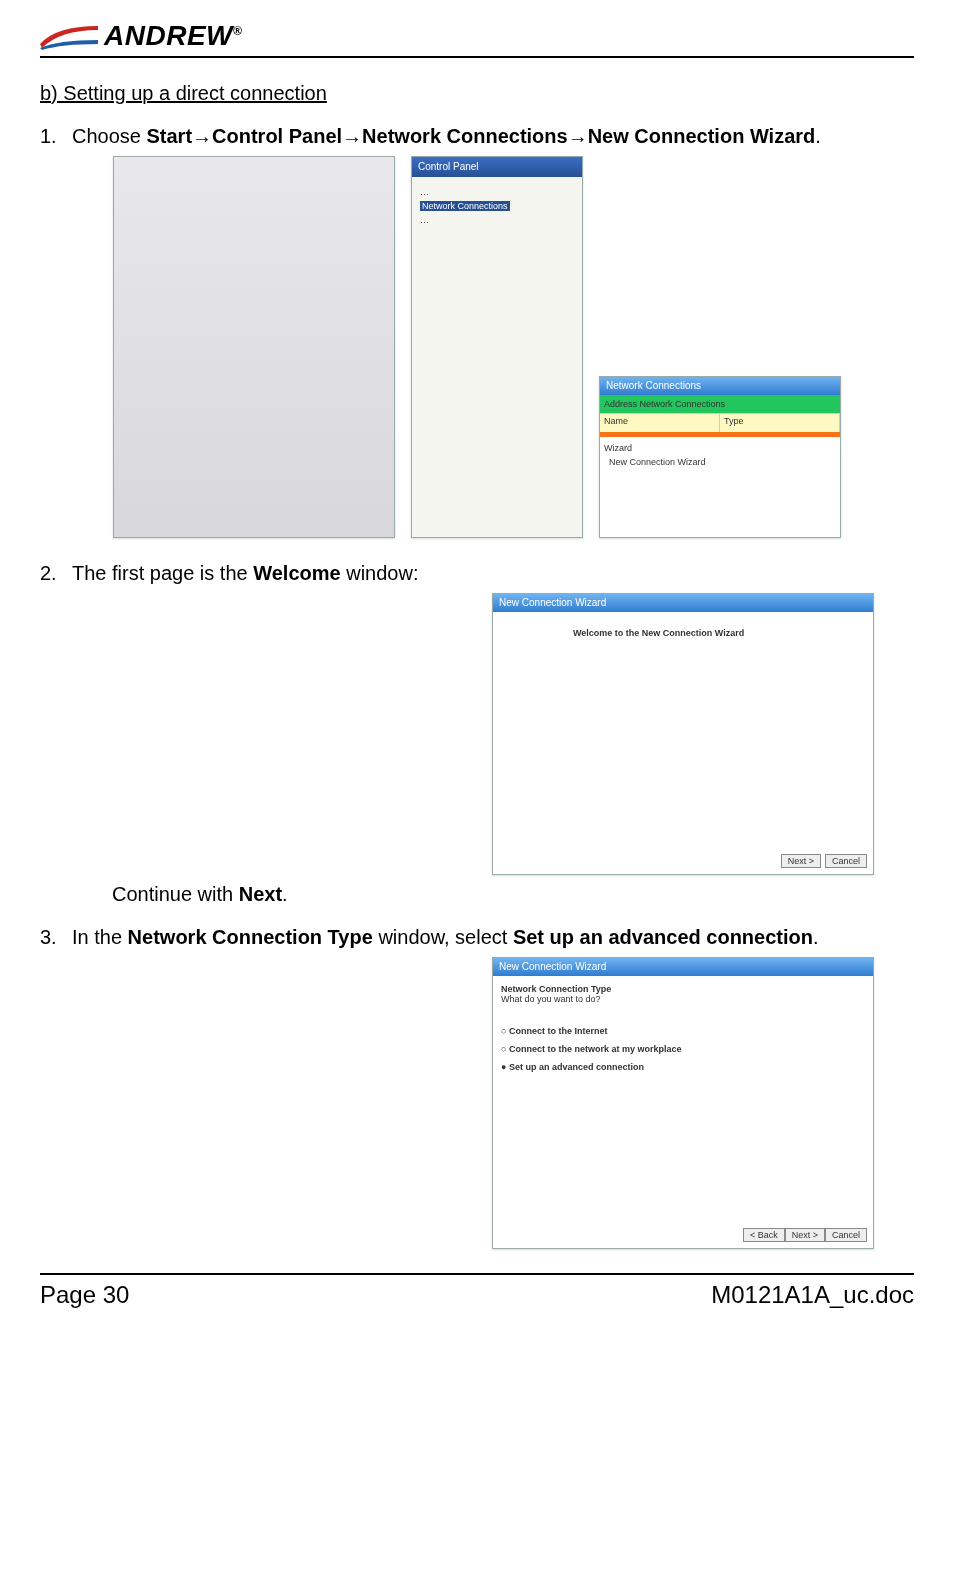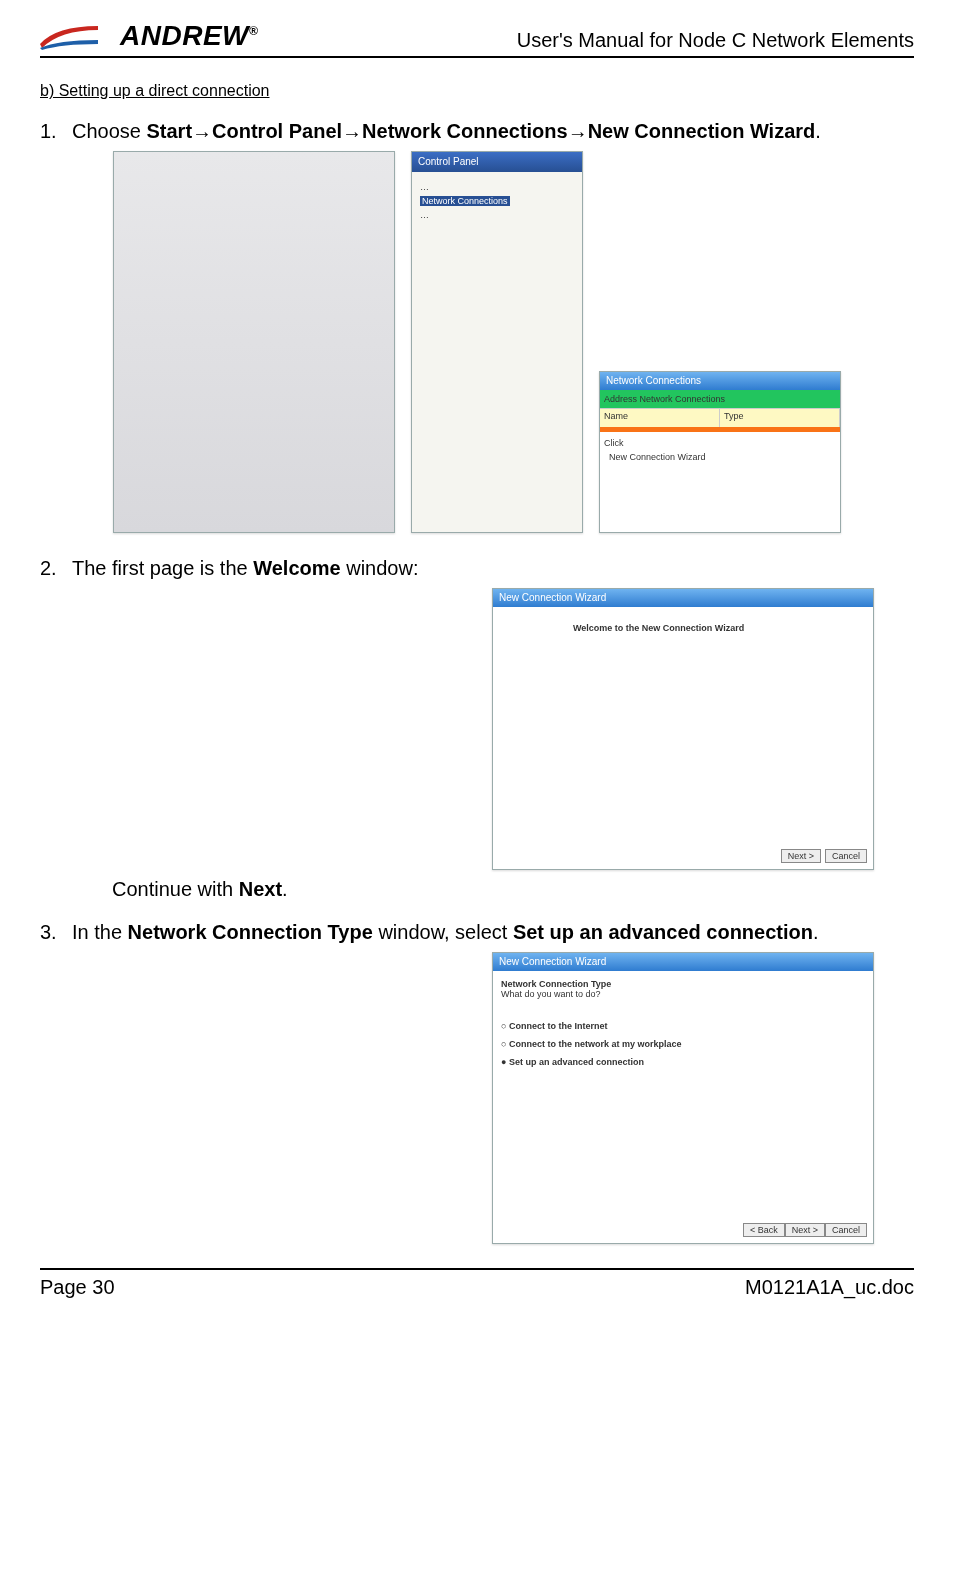--- a/index.html
+++ b/index.html
@@ -16,21 +16,21 @@
       display: flex;
       align-items: flex-end;
       justify-content: space-between;
       border-bottom: 2px solid #000;
       padding-bottom: 4px;
       margin-bottom: 24px;
     }
     .logo {
       display: flex;
       align-items: flex-end;
-      gap: 20px;
+      gap: 4px;
     }
     .logo-swoosh {
       width: 60px;
       height: 30px;
       position: relative;
     }
     .logo-text {
       font-size: 28px;
       font-weight: bold;
       font-style: italic;
@@ -38,21 +38,21 @@
     }
     .logo-reg {
       font-size: 12px;
       vertical-align: super;
     }
     .header-title {
       font-size: 20px;
     }
     .section-heading {
       text-decoration: underline;
-      font-size: 16px;
+      font-size: 20px;
       margin-bottom: 20px;
     }
     .step {
       margin-bottom: 20px;
       font-size: 20px;
     }
     .step-line {
       display: flex;
       align-items: baseline;
       margin-bottom: 8px;
@@ -150,41 +150,40 @@
       display: flex;
       align-items: flex-end;
       justify-content: flex-end;
     }
     .footer-row {
       display: flex;
       justify-content: space-between;
       border-top: 2px solid #000;
       padding-top: 6px;
       margin-top: 24px;
-      font-size: 20px;
+      font-size: 24px;
     }
     b { font-weight: bold; }
   </style>
 </head>
 <body>
 
 <div class="page">
   <div class="header-row">
     <div class="logo">
       <div class="logo-swoosh">
         <svg viewBox="0 0 60 30" width="60" height="30">
           <path d="M2 26 Q 20 8 58 8 L 58 4 Q 16 4 0 22 Z" fill="#c9271f"></path>
           <path d="M2 28 Q 22 22 58 22 L 58 18 Q 18 18 0 26 Z" fill="#1e5fa8"></path>
         </svg>
       </div>
       <span class="logo-text">
         <span>ANDREW</span><span class="logo-reg">®</span>
       </span>
     </div>
-    <div class="header-title">User's Manual for Node C Network Elements</div>
   </div>
 
   <div class="section-heading">b) Setting up a direct connection</div>
 
   <div class="step">
     <div class="step-line">
       <div class="step-num">1.</div>
       <div class="step-body">
         <span>Choose </span>
         <b>Start</b><span class="arrow">→</span><b>Control Panel</b><span class="arrow">→</span><b>Network Connections</b><span class="arrow">→</span><b>New Connection Wizard</b><span>.</span>
@@ -206,21 +205,21 @@
         <div class="ph-nettitle">Network Connections</div>
         <div class="ph-net-body">
           <div class="ph-net-addr">
             <span>Address</span>&nbsp;<span>Network Connections</span>
           </div>
           <div class="ph-net-cols">
             <span>Name</span>
             <span>Type</span>
           </div>
           <div class="ph-list">
-            <span>Click</span><br>
+            <span>Wizard</span><br>
             &nbsp;&nbsp;<span>New Connection Wizard</span>
           </div>
         </div>
       </div>
     </div>
   </div>
 
   <div class="step">
     <div class="step-line">
       <div class="step-num">2.</div>

